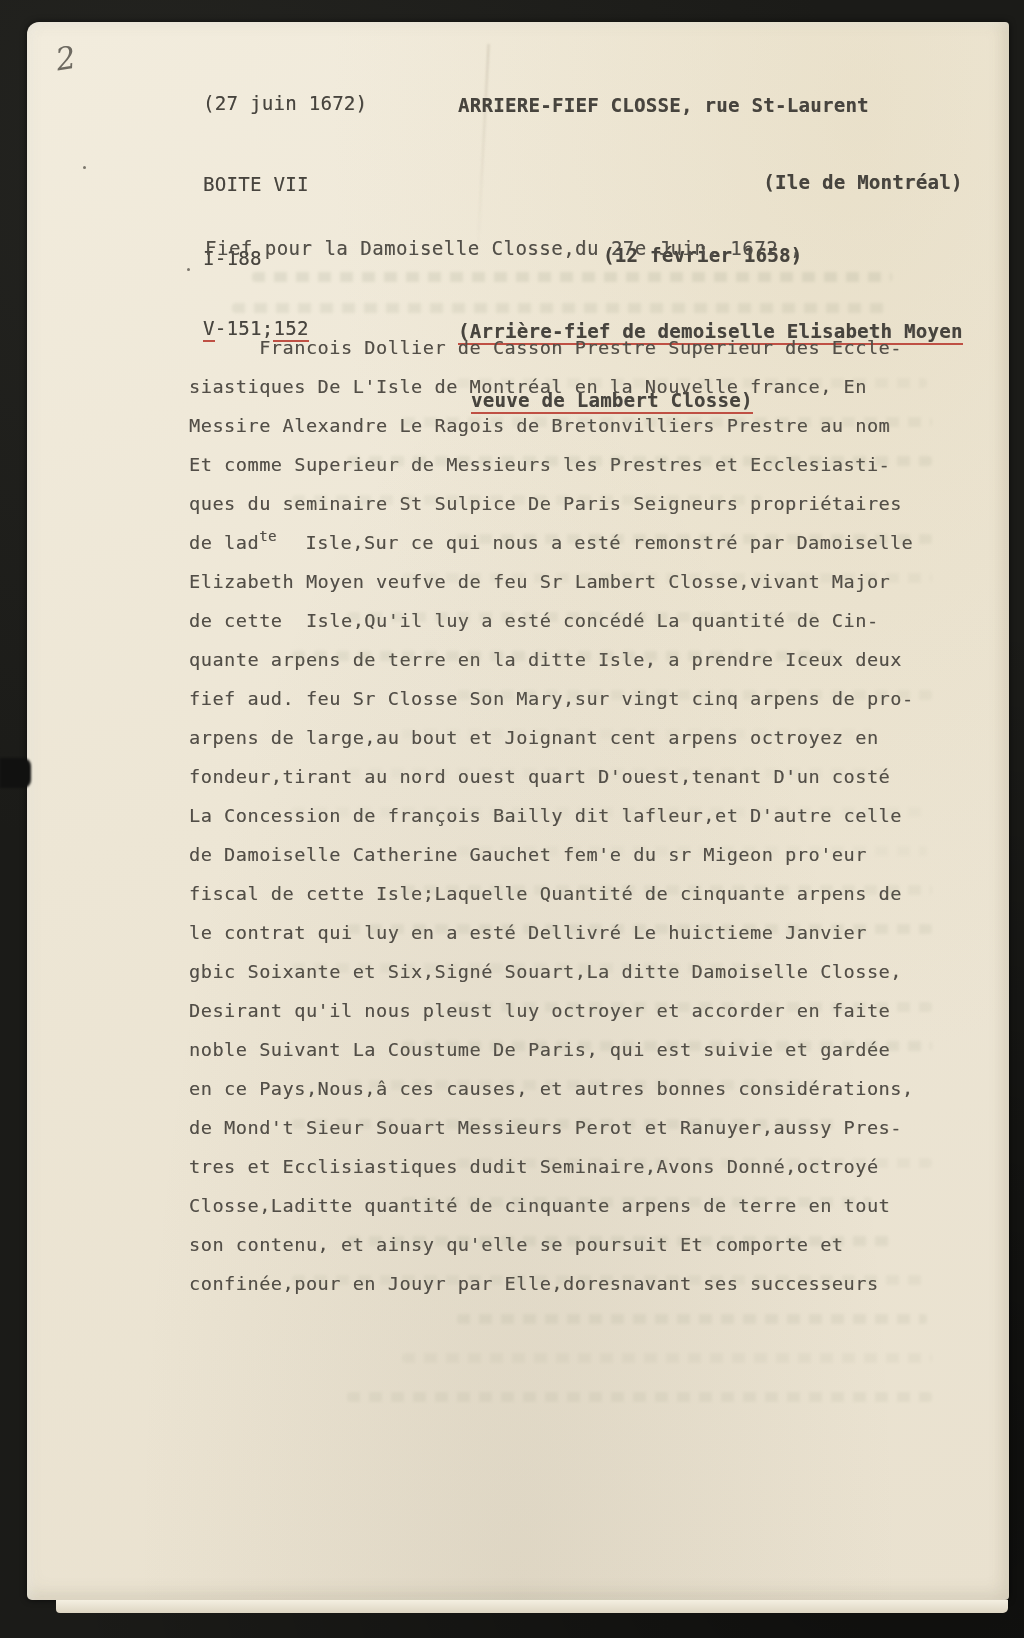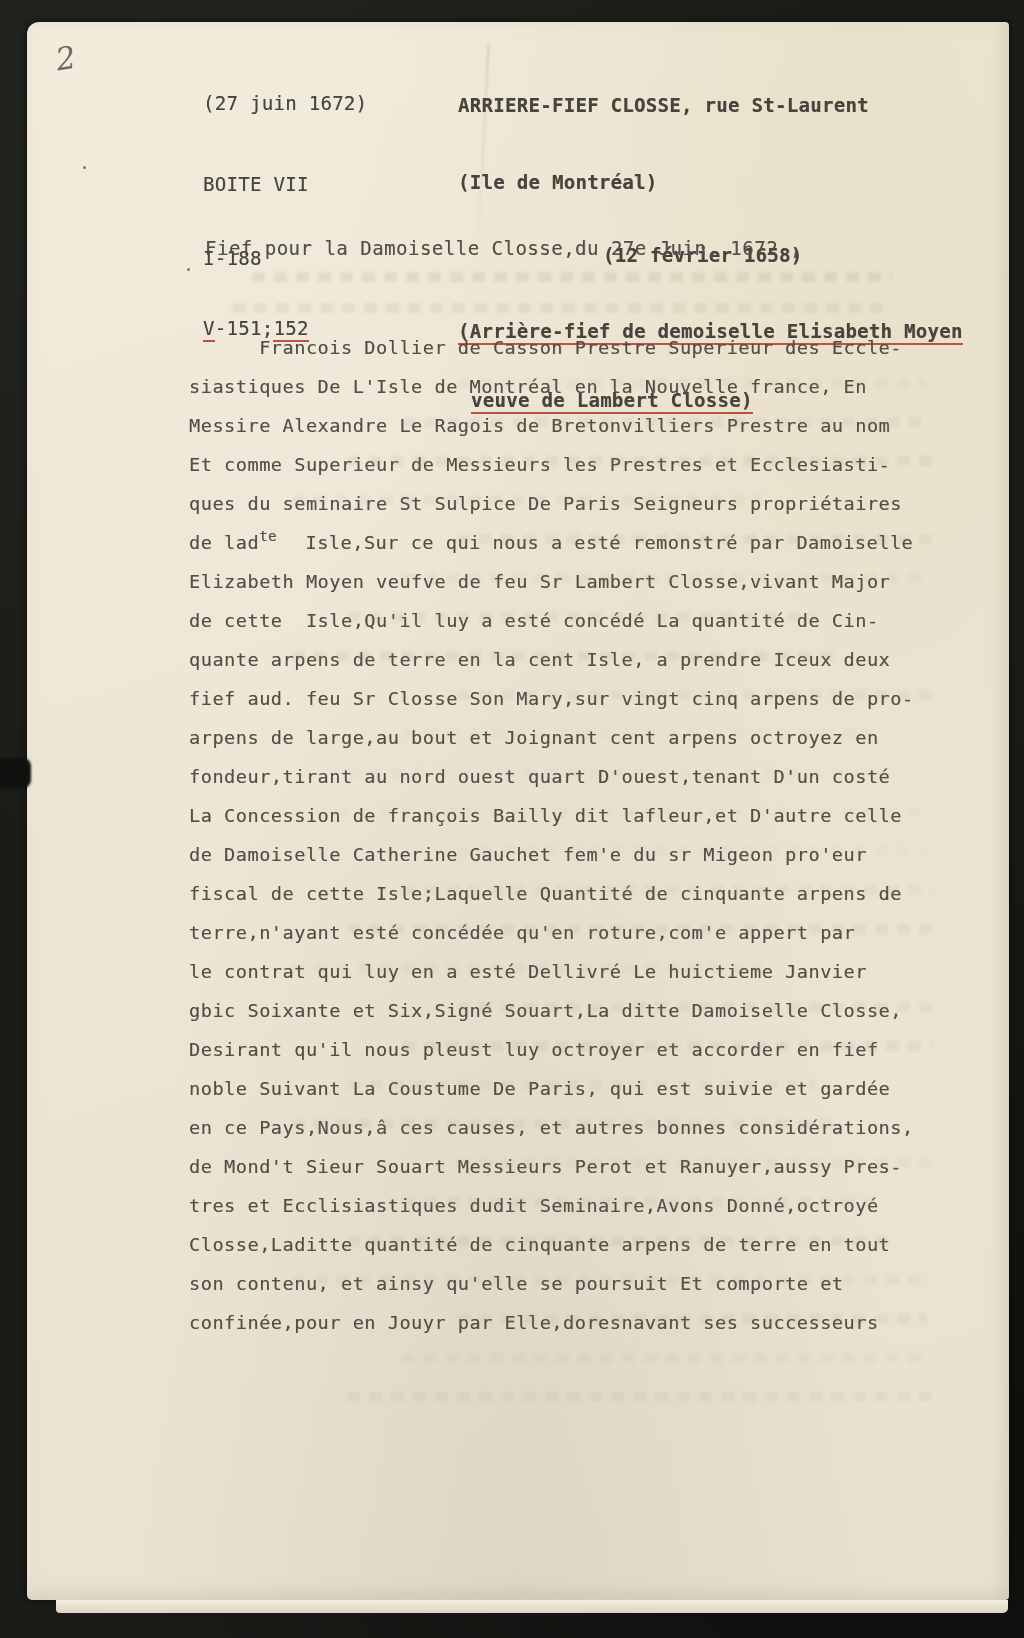--- a/index.html
+++ b/index.html
@@ -42,21 +42,21 @@
   }
   .pencil-dot{position:absolute; width:3px; height:3px; border-radius:50%; background:#7b766c;}
   .typed{ color:#47443e; font-size:19px; letter-spacing:.3px; line-height:23px;
           white-space:pre; text-shadow:.3px .3px .4px rgba(70,66,60,.5); }
   .header-left{ position:absolute; left:176px; top:24px; font-weight:normal; }
   .header-left .row1{margin-bottom:12px;}
   .header-left .row2{margin-bottom:5px;}
   .header-left .row3{margin-bottom:1px;}
   .header-right{ position:absolute; left:431px; top:26px; font-weight:bold; }
   .header-right .title{margin-bottom:8px;}
-  .header-right .subtitle{margin-bottom:4px;}
+  .header-right .subtitle{margin-bottom:4px;text-align:right;}
   .header-right .date2{margin-left:145px; margin-bottom:7px;}
   .header-right .note2{padding-left:13px;}
   .redline{ border-bottom:2px solid #bf5044; padding-bottom:1px; }
   .subject{ position:absolute; left:178px; top:195px;
             font-size:19px; letter-spacing:.5px; color:#524f48;
             white-space:pre; text-shadow:.3px .3px .4px rgba(80,76,70,.45);margin-top:20px; }
   .bodytext{ position:absolute; left:162px; top:306px; width:760px; }
   .bline{ font-size:18.5px; letter-spacing:.55px; color:#524e47; height:39px;
           line-height:39px; white-space:pre;
           text-shadow:.3px .3px .4px rgba(80,76,70,.42); }
@@ -96,31 +96,30 @@
 
     <div class="bodytext" id="body-lines">
         <div class="bline">      Francois Dollier de Casson Prestre Superieur des Eccle-</div>
         <div class="bline">siastiques De L'Isle de Montréal en la Nouvelle france, En</div>
         <div class="bline">Messire Alexandre Le Ragois de Bretonvilliers Prestre au nom</div>
         <div class="bline">Et comme Superieur de Messieurs les Prestres et Ecclesiasti-</div>
         <div class="bline">ques du seminaire St Sulpice De Paris Seigneurs propriétaires</div>
         <div class="bline"><span>de lad</span><span class="sup">te</span><span>  Isle,Sur ce qui nous a esté remonstré par Damoiselle</span></div>
         <div class="bline">Elizabeth Moyen veufve de feu Sr Lambert Closse,vivant Major</div>
         <div class="bline">de cette  Isle,Qu'il luy a esté concédé La quantité de Cin-</div>
-        <div class="bline">quante arpens de terre en la cent Isle, a prendre Iceux deux</div>
+        <div class="bline">quante arpens de terre en la ditte Isle, a prendre Iceux deux</div>
         <div class="bline">fief aud. feu Sr Closse Son Mary,sur vingt cinq arpens de pro-</div>
         <div class="bline">arpens de large,au bout et Joignant cent arpens octroyez en</div>
         <div class="bline">fondeur,tirant au nord ouest quart D'ouest,tenant D'un costé</div>
         <div class="bline">La Concession de françois Bailly dit lafleur,et D'autre celle</div>
         <div class="bline">de Damoiselle Catherine Gauchet fem'e du sr Migeon pro'eur</div>
         <div class="bline">fiscal de cette Isle;Laquelle Quantité de cinquante arpens de</div>
-        <div class="bline">terre,n'ayant esté concédée qu'en roture,com'e appert par</div>
         <div class="bline">le contrat qui luy en a esté Dellivré Le huictieme Janvier</div>
         <div class="bline">gbic Soixante et Six,Signé Souart,La ditte Damoiselle Closse,</div>
-        <div class="bline">Desirant qu'il nous pleust luy octroyer et accorder en fief</div>
+        <div class="bline">Desirant qu'il nous pleust luy octroyer et accorder en faite</div>
         <div class="bline">noble Suivant La Coustume De Paris, qui est suivie et gardée</div>
         <div class="bline">en ce Pays,Nous,â ces causes, et autres bonnes considérations,</div>
         <div class="bline">de Mond't Sieur Souart Messieurs Perot et Ranuyer,aussy Pres-</div>
         <div class="bline">tres et Ecclisiastiques dudit Seminaire,Avons Donné,octroyé</div>
         <div class="bline">Closse,Laditte quantité de cinquante arpens de terre en tout</div>
         <div class="bline">son contenu, et ainsy qu'elle se poursuit Et comporte et</div>
         <div class="bline">confinée,pour en Jouyr par Elle,doresnavant ses successeurs</div>
       </div>
   <div class="ghost" style="left: 225px; top: 250px; width: 640px; opacity: 0.15;"></div>
       <div class="ghost" style="left: 205px; top: 281px; width: 660px; opacity: 0.13;"></div>

